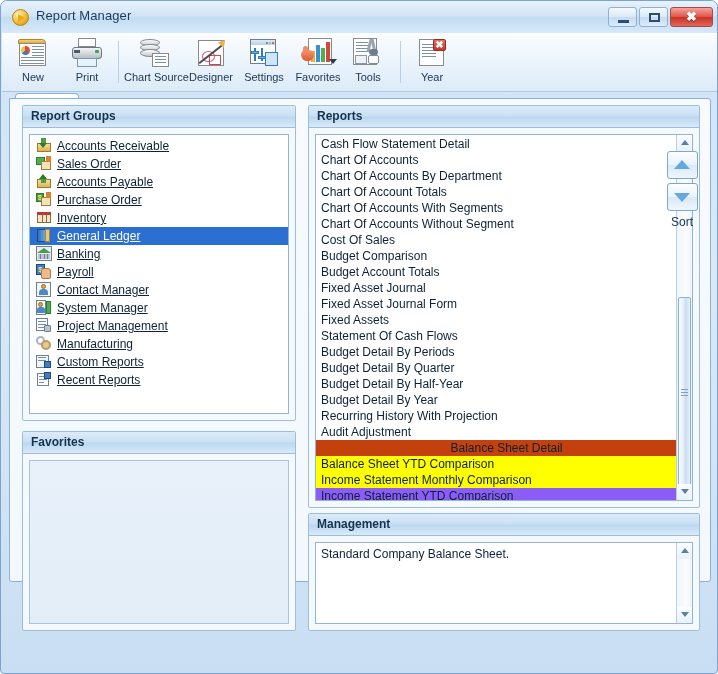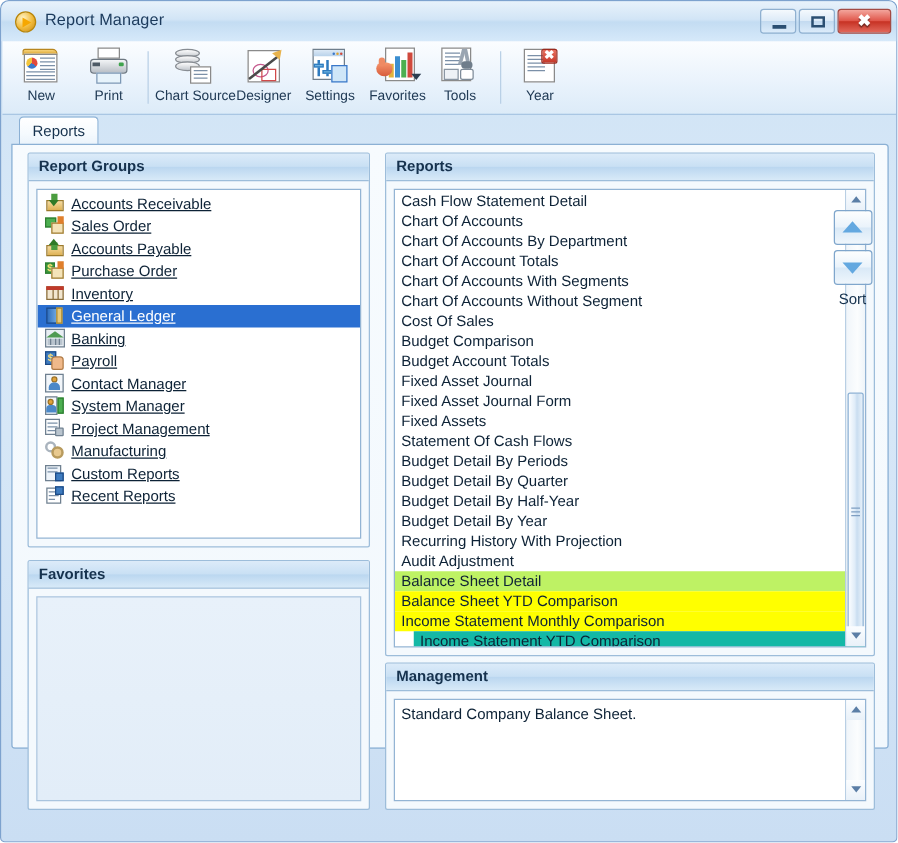--- a/index.html
+++ b/index.html
@@ -178,21 +178,21 @@
     background: linear-gradient(to bottom, #ffffff 0%, #f5fafe 60%, #eaf3fb 100%);
     border: 1px solid #8bb0d4;
     border-bottom: none;
     border-radius: 4px 4px 0 0;
     font-size: 12px;
     color: #16324e;
     line-height: 22px;
   }
   .content-panel {
     position: absolute;
-    left: 8px; top: 114px;
+    left: 8px; top: 97px;
     width: 702px;
     height: 484px;
     box-sizing: border-box;
     background: linear-gradient(to bottom, #f7fbfe 0%, #f2f8fd 100%);
     border: 1px solid #8bb0d4;
     border-radius: 0 3px 3px 3px;
   }
 
   
   .groupbox {
@@ -655,24 +655,24 @@
             <li>Fixed Asset Journal</li>
             <li>Fixed Asset Journal Form</li>
             <li>Fixed Assets</li>
             <li>Statement Of Cash Flows</li>
             <li>Budget Detail By Periods</li>
             <li>Budget Detail By Quarter</li>
             <li>Budget Detail By Half-Year</li>
             <li>Budget Detail By Year</li>
             <li>Recurring History With Projection</li>
             <li>Audit Adjustment</li>
-            <li class="hl" style="background: #bef264;">Balance Sheet Detail</li>
+            <li class="hl" style="background: #c2410c; text-align: center;">Balance Sheet Detail</li>
             <li class="hl" style="background: rgb(255, 255, 0);">Balance Sheet YTD Comparison</li>
             <li class="hl" style="background: rgb(255, 255, 0);">Income Statement Monthly Comparison</li>
-            <li class="hl" style="background: #14b8a6; margin-left: 15px;">Income Statement YTD Comparison</li>
+            <li class="hl" style="background: #8b5cf6;">Income Statement YTD Comparison</li>
           </ul>
 
         <div class="vscroll">
           <div class="sb-btn up">
             <div class="sb-tri up"></div>
           </div>
           <div class="sb-thumb" style="top:162px;height:192px;">
             <div class="sb-grip">
                 <i></i>
                 <i></i>

